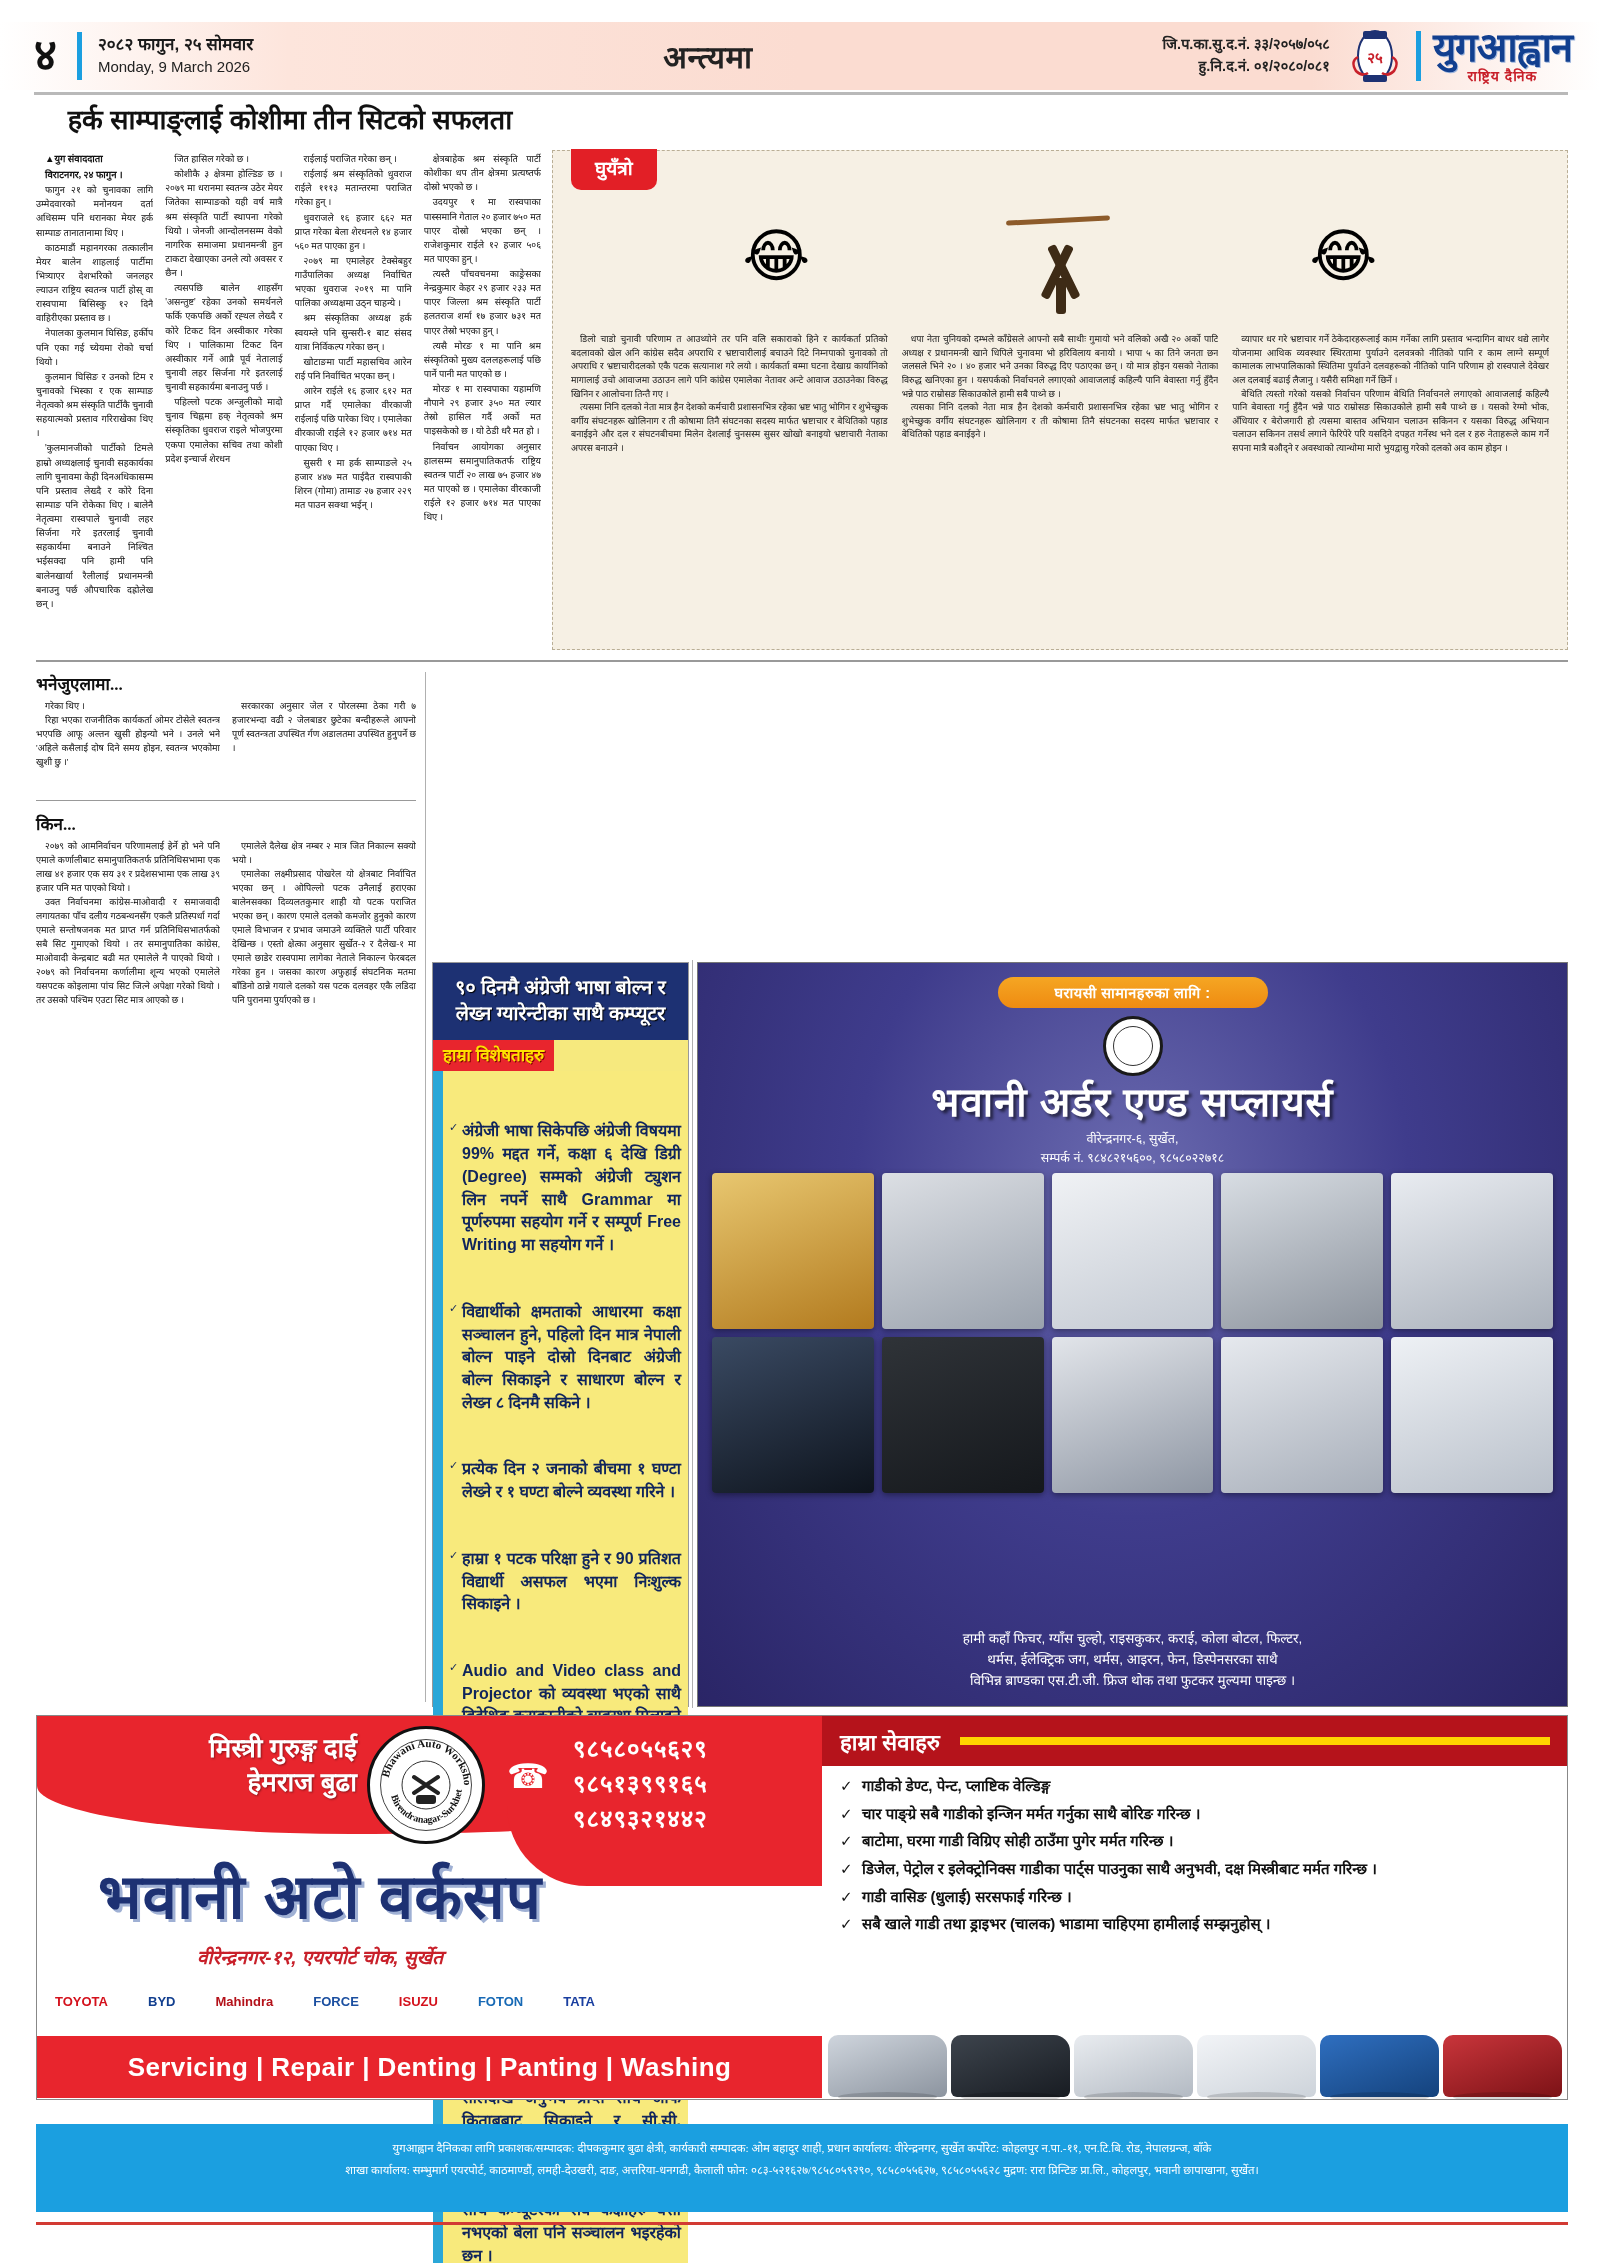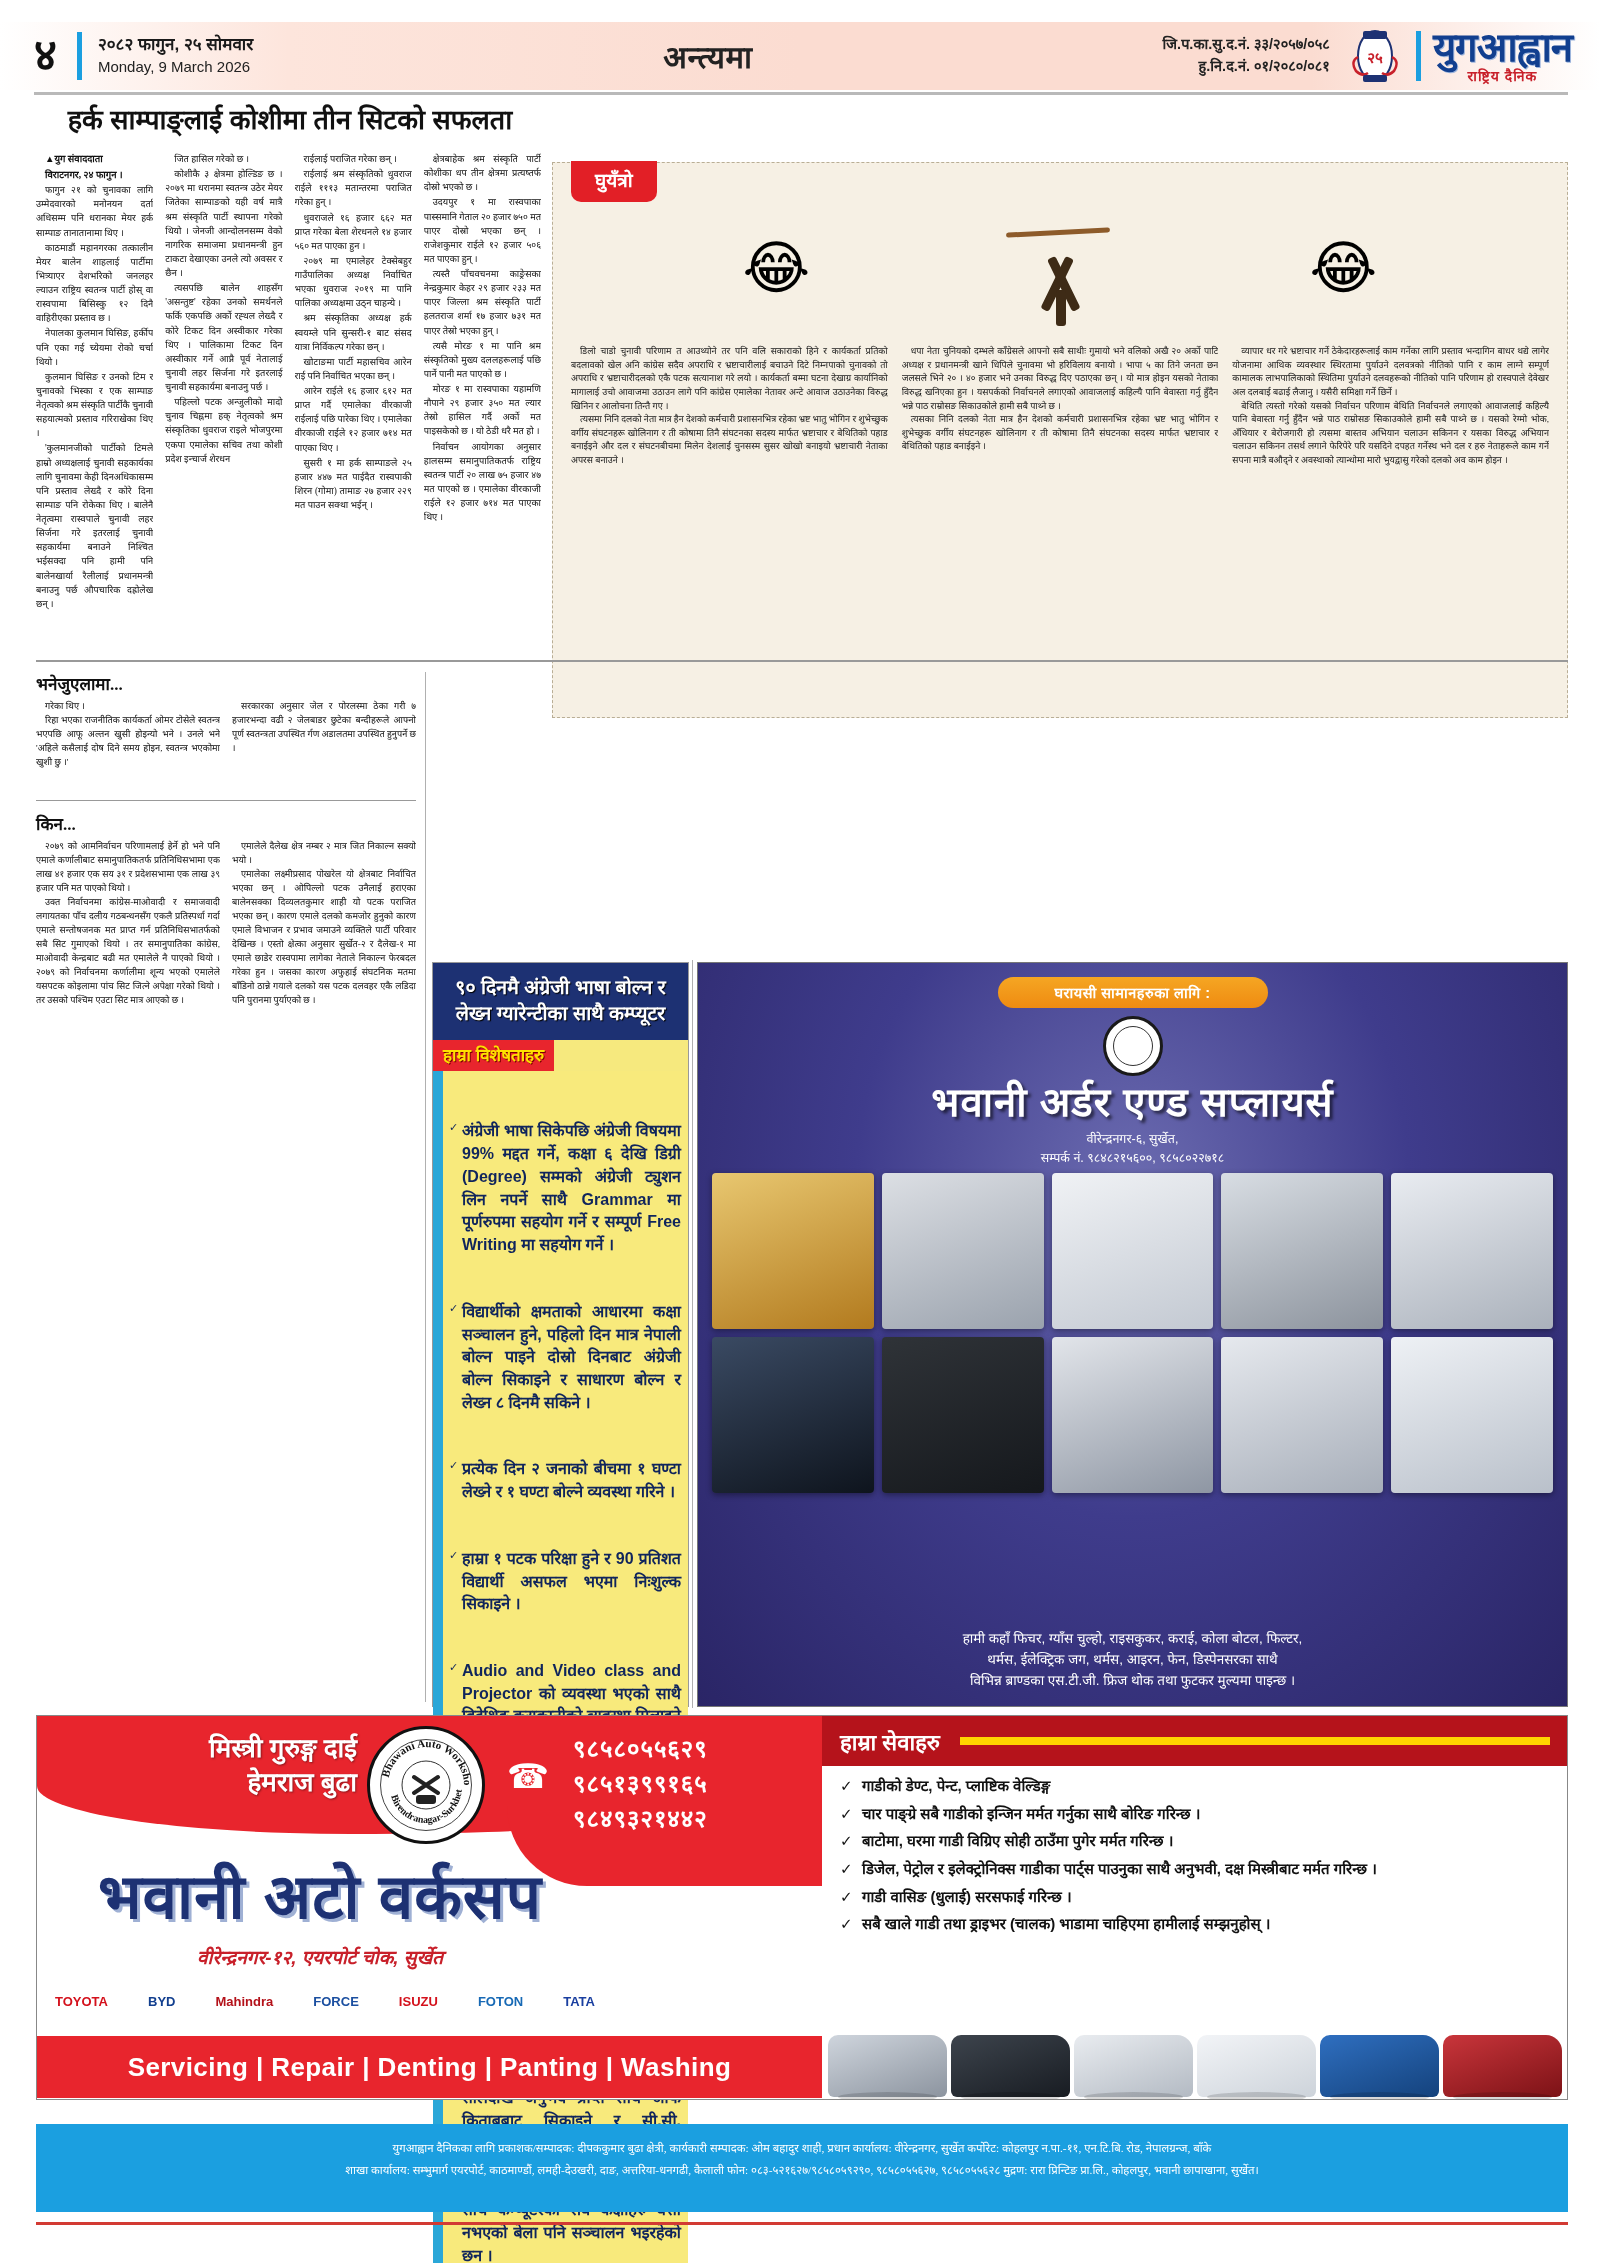--- a/index.html
+++ b/index.html
@@ -118,24 +118,23 @@
     font-family: "Liberation Serif", serif;
   }
   .ncol p { margin-bottom: 1px; text-indent: 9px; }
   .byline { font-weight: bold; font-size: 9.6px; text-indent: 0; }
   .byline .tri { color: #111; }
 
   
   .feature {
     position: absolute;
     left: 552px; top: 150px;
-    width: 1016px; height: 556px;
+    width: 1016px; height: 500px;
     background: #f6f0e4;
     border: 1px dashed #b9ae95;
-    margin-top: 12px;
   }
   .feature-tag {
     position: absolute;
     left: 18px; top: -2px;
     background: #e21f26;
     color: #fff;
     font-size: 19px;
     font-weight: bold;
     padding: 6px 24px 9px 24px;
     border-radius: 0 0 10px 10px;

